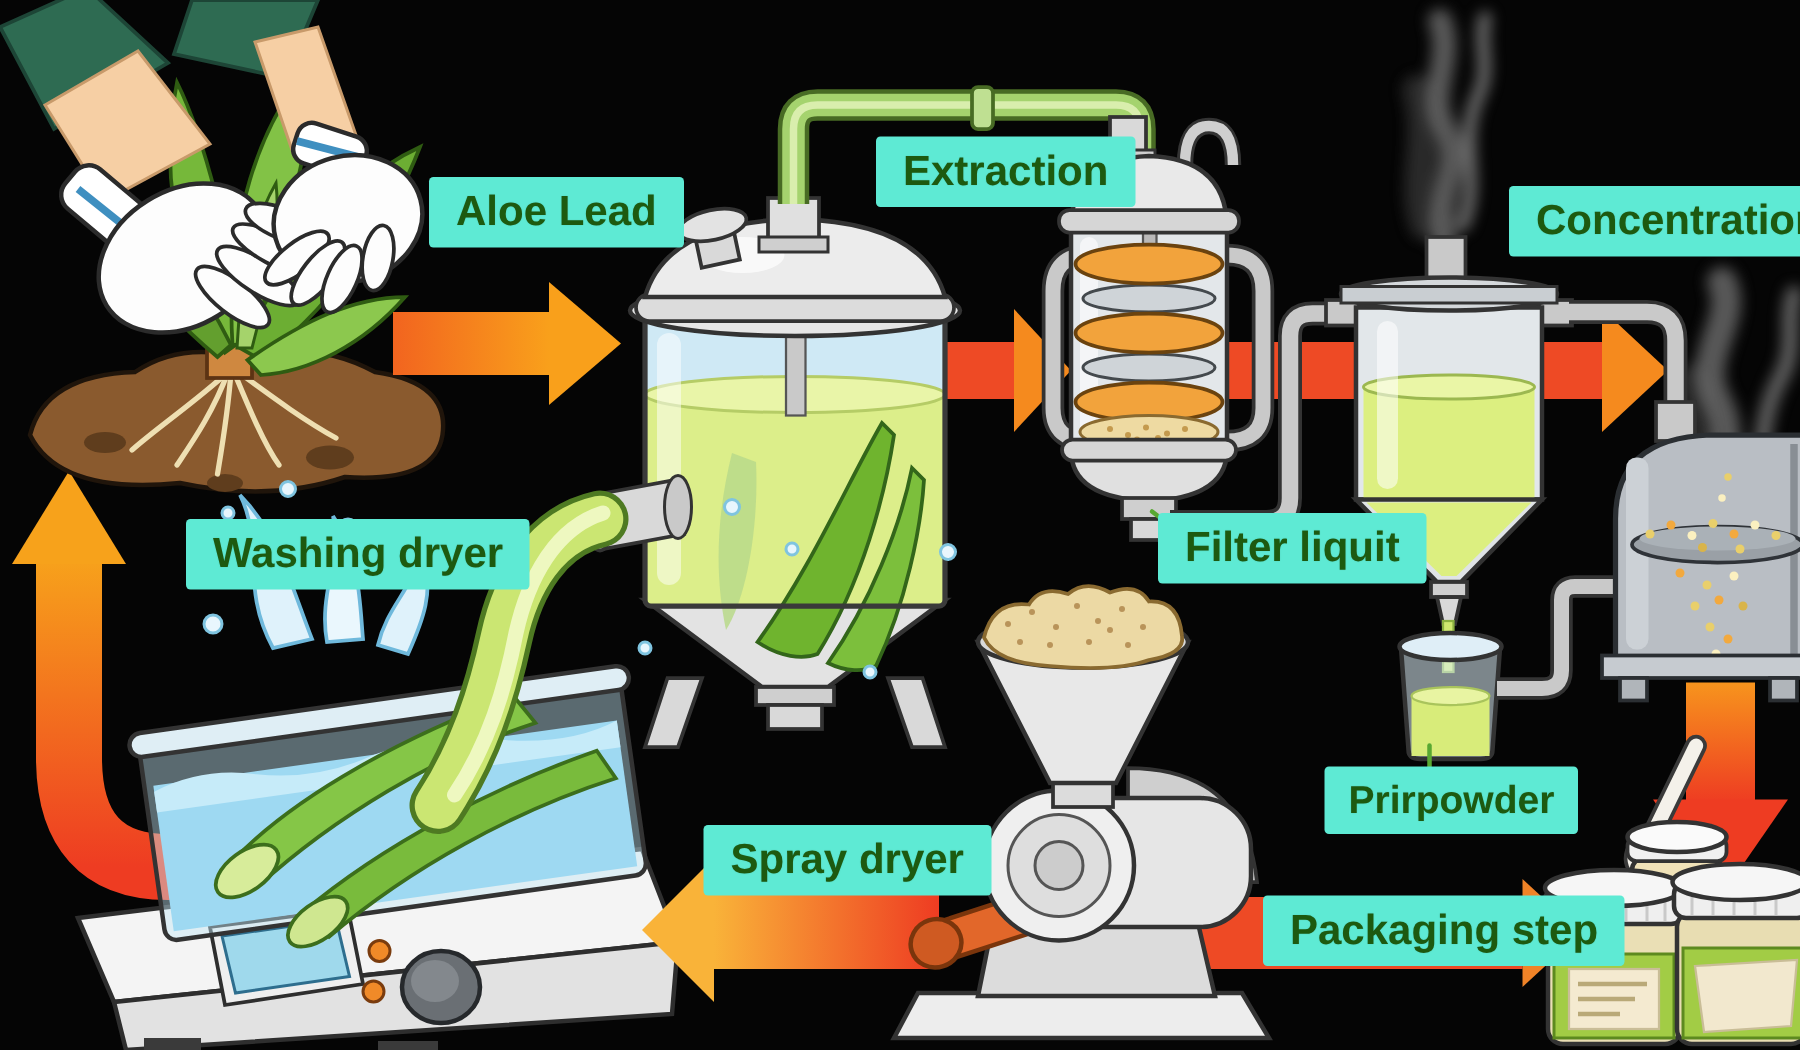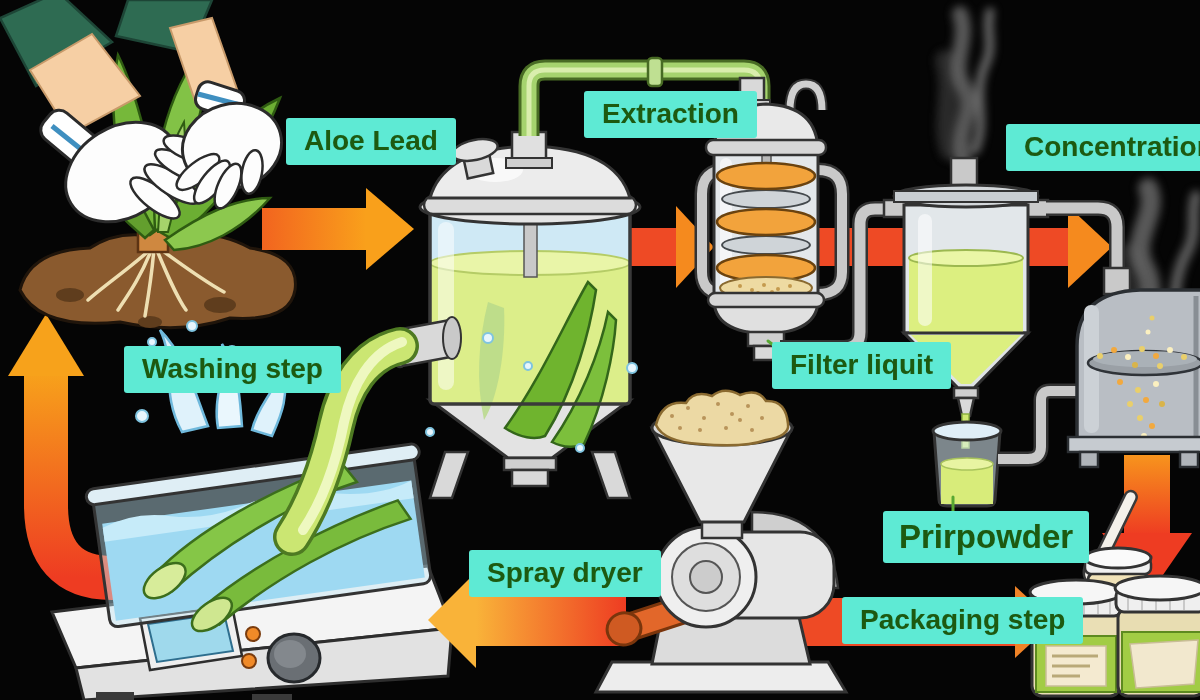--- a/index.html
+++ b/index.html
@@ -2,21 +2,21 @@
 <html><head>
 <meta charset="utf-8">
 <style>
   html,body{margin:0;padding:0;background:#000;}
   #stage{position:relative;width:1200px;height:700px;background:#050505;overflow:hidden;
          font-family:"Liberation Sans",sans-serif;}
   #stage svg{position:absolute;left:0;top:0;}
   .label{position:absolute;background:#5eead4;color:#1d5a10;font-weight:bold;font-size:28px;
          line-height:1.1;padding:8px 18px;border-radius:3px;white-space:nowrap;
          text-shadow:0 0 1px rgba(0,0,0,.15);}
-  .label.small{font-size:33px;padding:8px 16px;}
+  .label.small{font-size:26px;padding:8px 16px;}
 </style>
 </head>
 <body>
 
 <div id="stage">
 
 <svg width="1200" height="700" viewBox="0 0 1200 700">
   <defs>
     <linearGradient id="gRight" x1="0" y1="0" x2="1" y2="0">
       <stop offset="0" stop-color="#f2641f"></stop>
@@ -391,19 +391,19 @@
   <g stroke="#58a832" stroke-width="3" stroke-linecap="round">
     <line x1="306" y1="372" x2="334" y2="360"></line>
     <line x1="789" y1="357" x2="768" y2="341"></line>
     <line x1="953" y1="497" x2="953" y2="515"></line>
   </g>
 </svg>
 
 <div class="label" style="left:286px;top:118px;">Aloe Lead</div>
 <div class="label" style="left:584px;top:91px;">Extraction</div>
 <div class="label" style="left:1006px;top:124px;">Concentration</div>
-<div class="label" style="left:124px;top:346px;">Washing step</div>
+<div class="label" style="left:124px;top:346px;">Washing dryer</div>
 <div class="label" style="left:772px;top:342px;">Filter liquit</div>
 <div class="label" style="left:469px;top:523px;margin-top:27px;">Spray dryer</div>
 <div class="label small" style="left:883px;top:511px;">Prirpowder</div>
 <div class="label" style="left:818px;top:597px;margin-left:24px;">Packaging step</div>
 
 </div>
 
 </body></html>

